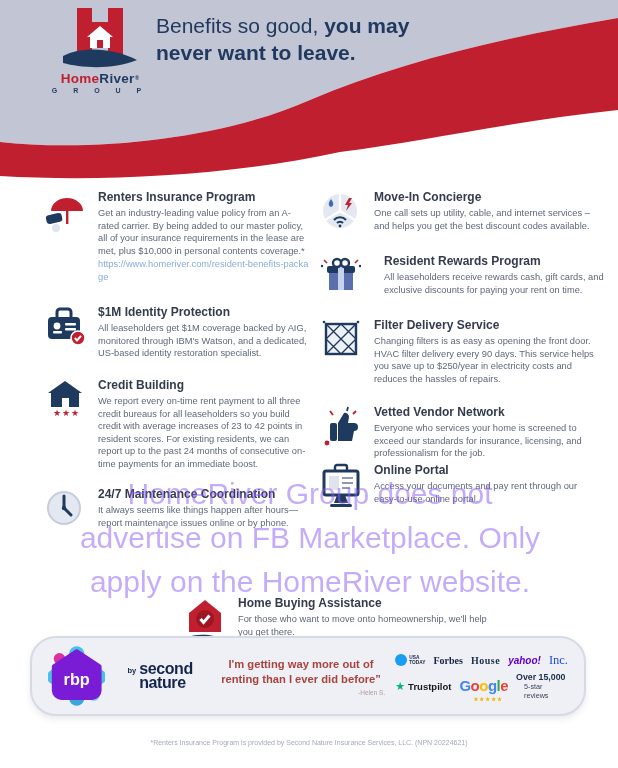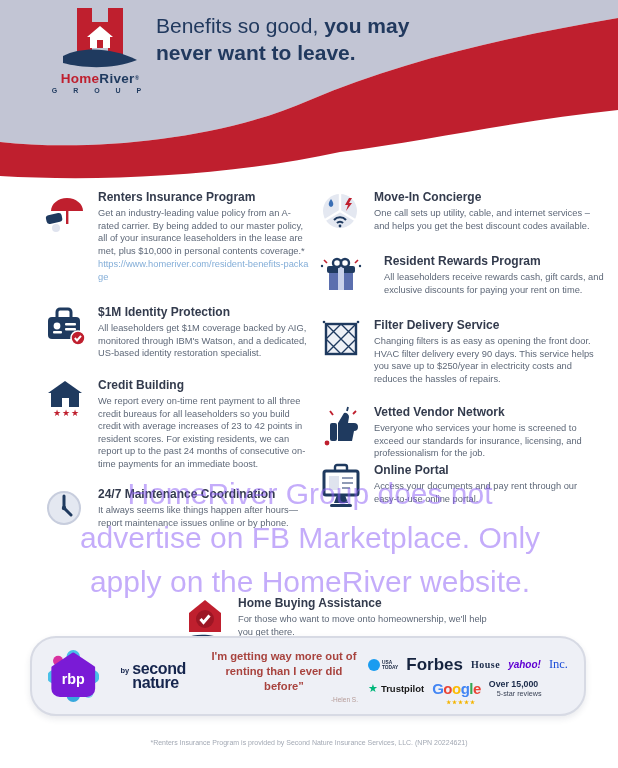--- a/index.html
+++ b/index.html
@@ -48,21 +48,21 @@
   .sn-words{font-size:16px;font-weight:700;color:#15254d;line-height:14px;letter-spacing:-.4px;}
   .quote{width:176px;margin-left:14px;text-align:center;}
   .quote-line{font-size:11.2px;font-weight:700;line-height:15px;color:#a8433e;}
   .quote-attr{font-size:6.5px;color:#b59a97;text-align:right;margin-top:2px;}
 
   .press{margin-left:auto;display:flex;flex-direction:column;gap:5px;align-items:flex-start;}
   .press-row{display:flex;align-items:center;gap:8px;}
   .usatoday{display:flex;align-items:center;gap:2px;}
   .usatoday-dot{width:12px;height:12px;border-radius:50%;background:#1a9cf0;}
   .usatoday-txt{font-size:4.8px;font-weight:700;color:#16243f;line-height:5px;}
-  .forbes{font-family:Liberation Sans, sans-serif;font-weight:700;font-size:17px;color:#16243f;}
+  .forbes{font-family:Liberation Serif, serif;font-weight:700;font-size:10px;color:#16243f;}
   .housemag{font-family:"Liberation Serif",serif;font-weight:700;font-size:10px;color:#1b2b4a;letter-spacing:.5px;}
   .yahoo{font-size:10px;font-weight:700;font-style:italic;color:#6001d2;}
   .incmag{font-family:"Liberation Serif",serif;font-weight:400;font-size:12.5px;color:#1d4ed8;}
   .trustpilot{display:flex;align-items:center;gap:3px;}
   .tp-star{color:#00b67a;font-size:11px;}
   .tp-word{font-size:9.5px;font-weight:700;color:#191919;}
   .google{position:relative;font-size:15px;font-weight:700;letter-spacing:-.5px;line-height:14px;}
   .g-blue{color:#4285f4;} .g-red{color:#ea4335;} .g-yellow{color:#fbbc05;} .g-green{color:#34a853;}
   .g-stars{position:absolute;left:14px;top:13px;font-size:5.5px;color:#f4b400;letter-spacing:1px;}
   .reviews{line-height:9px;}
@@ -106,21 +106,21 @@
     <div class="b-icon">
       <svg width="46" height="44" viewBox="0 0 46 44">
         <path d="M25 8 C16 8 9 14 9 21 L41 21 C41 14 34 8 25 8 Z" fill="#bf1f2e"></path>
         <rect x="24" y="20" width="2.4" height="14" fill="#bf1f2e"></rect>
         <rect x="4" y="24" width="16" height="9" rx="3" fill="#1f3a5f" transform="rotate(-12 12 28)"></rect>
         <circle cx="14" cy="38" r="4" fill="#dfe3ee"></circle>
       </svg>
     </div>
     <div class="b-text">
       <p class="b-title">Renters Insurance Program</p>
-      <p class="b-body">Get an industry-leading value policy from an A-rated carrier. By being added to our master policy, all of your insurance leaseholders in the lease are met, plus $10,000 in personal contents coverage.*</p>
+      <p class="b-body">Get an industry-leading value policy from an A-rated carrier. By being added to our master policy, all of your insurance requirements in the lease are met, plus $10,000 in personal contents coverage.*</p>
       <a class="b-link" href="#">https://www.homeriver.com/resident-benefits-package</a>
     </div>
   </div>
 
   <div class="benefit col-left p-l2">
     <div class="b-icon">
       <svg width="46" height="44" viewBox="0 0 46 44">
         <rect x="15" y="4" width="14" height="12" rx="3" fill="none" stroke="#1f3a5f" stroke-width="3"></rect>
         <rect x="6" y="12" width="32" height="22" rx="4" fill="#1f3a5f"></rect>
         <circle cx="15" cy="21" r="3.4" fill="#ffffff"></circle>

